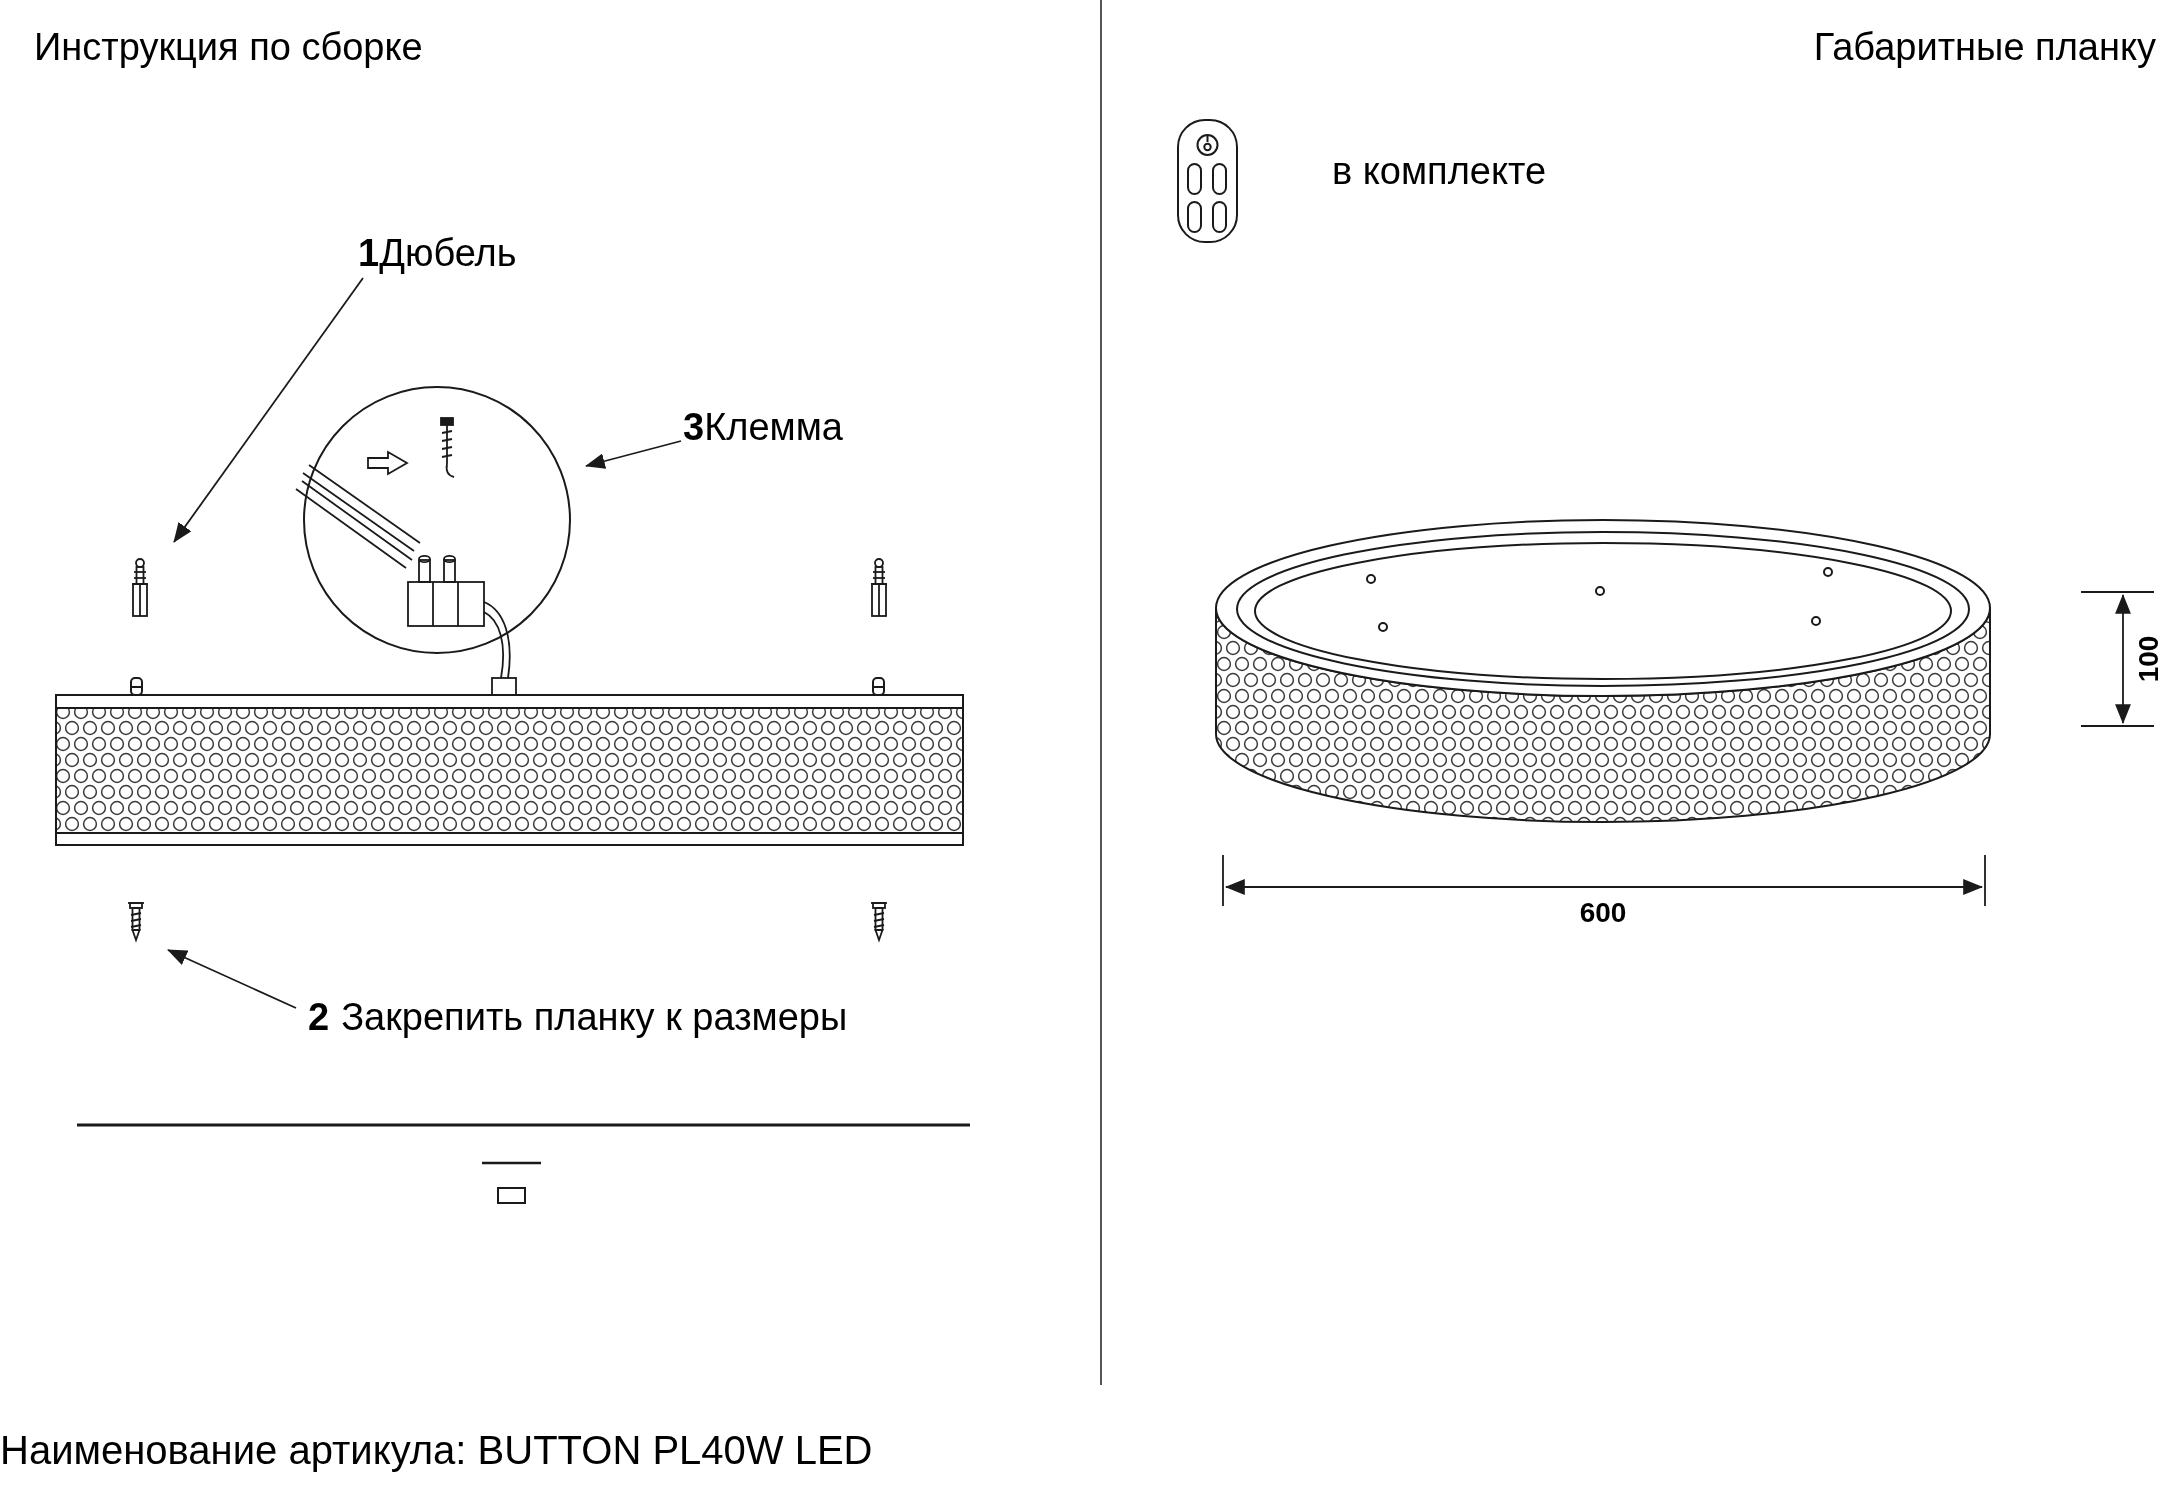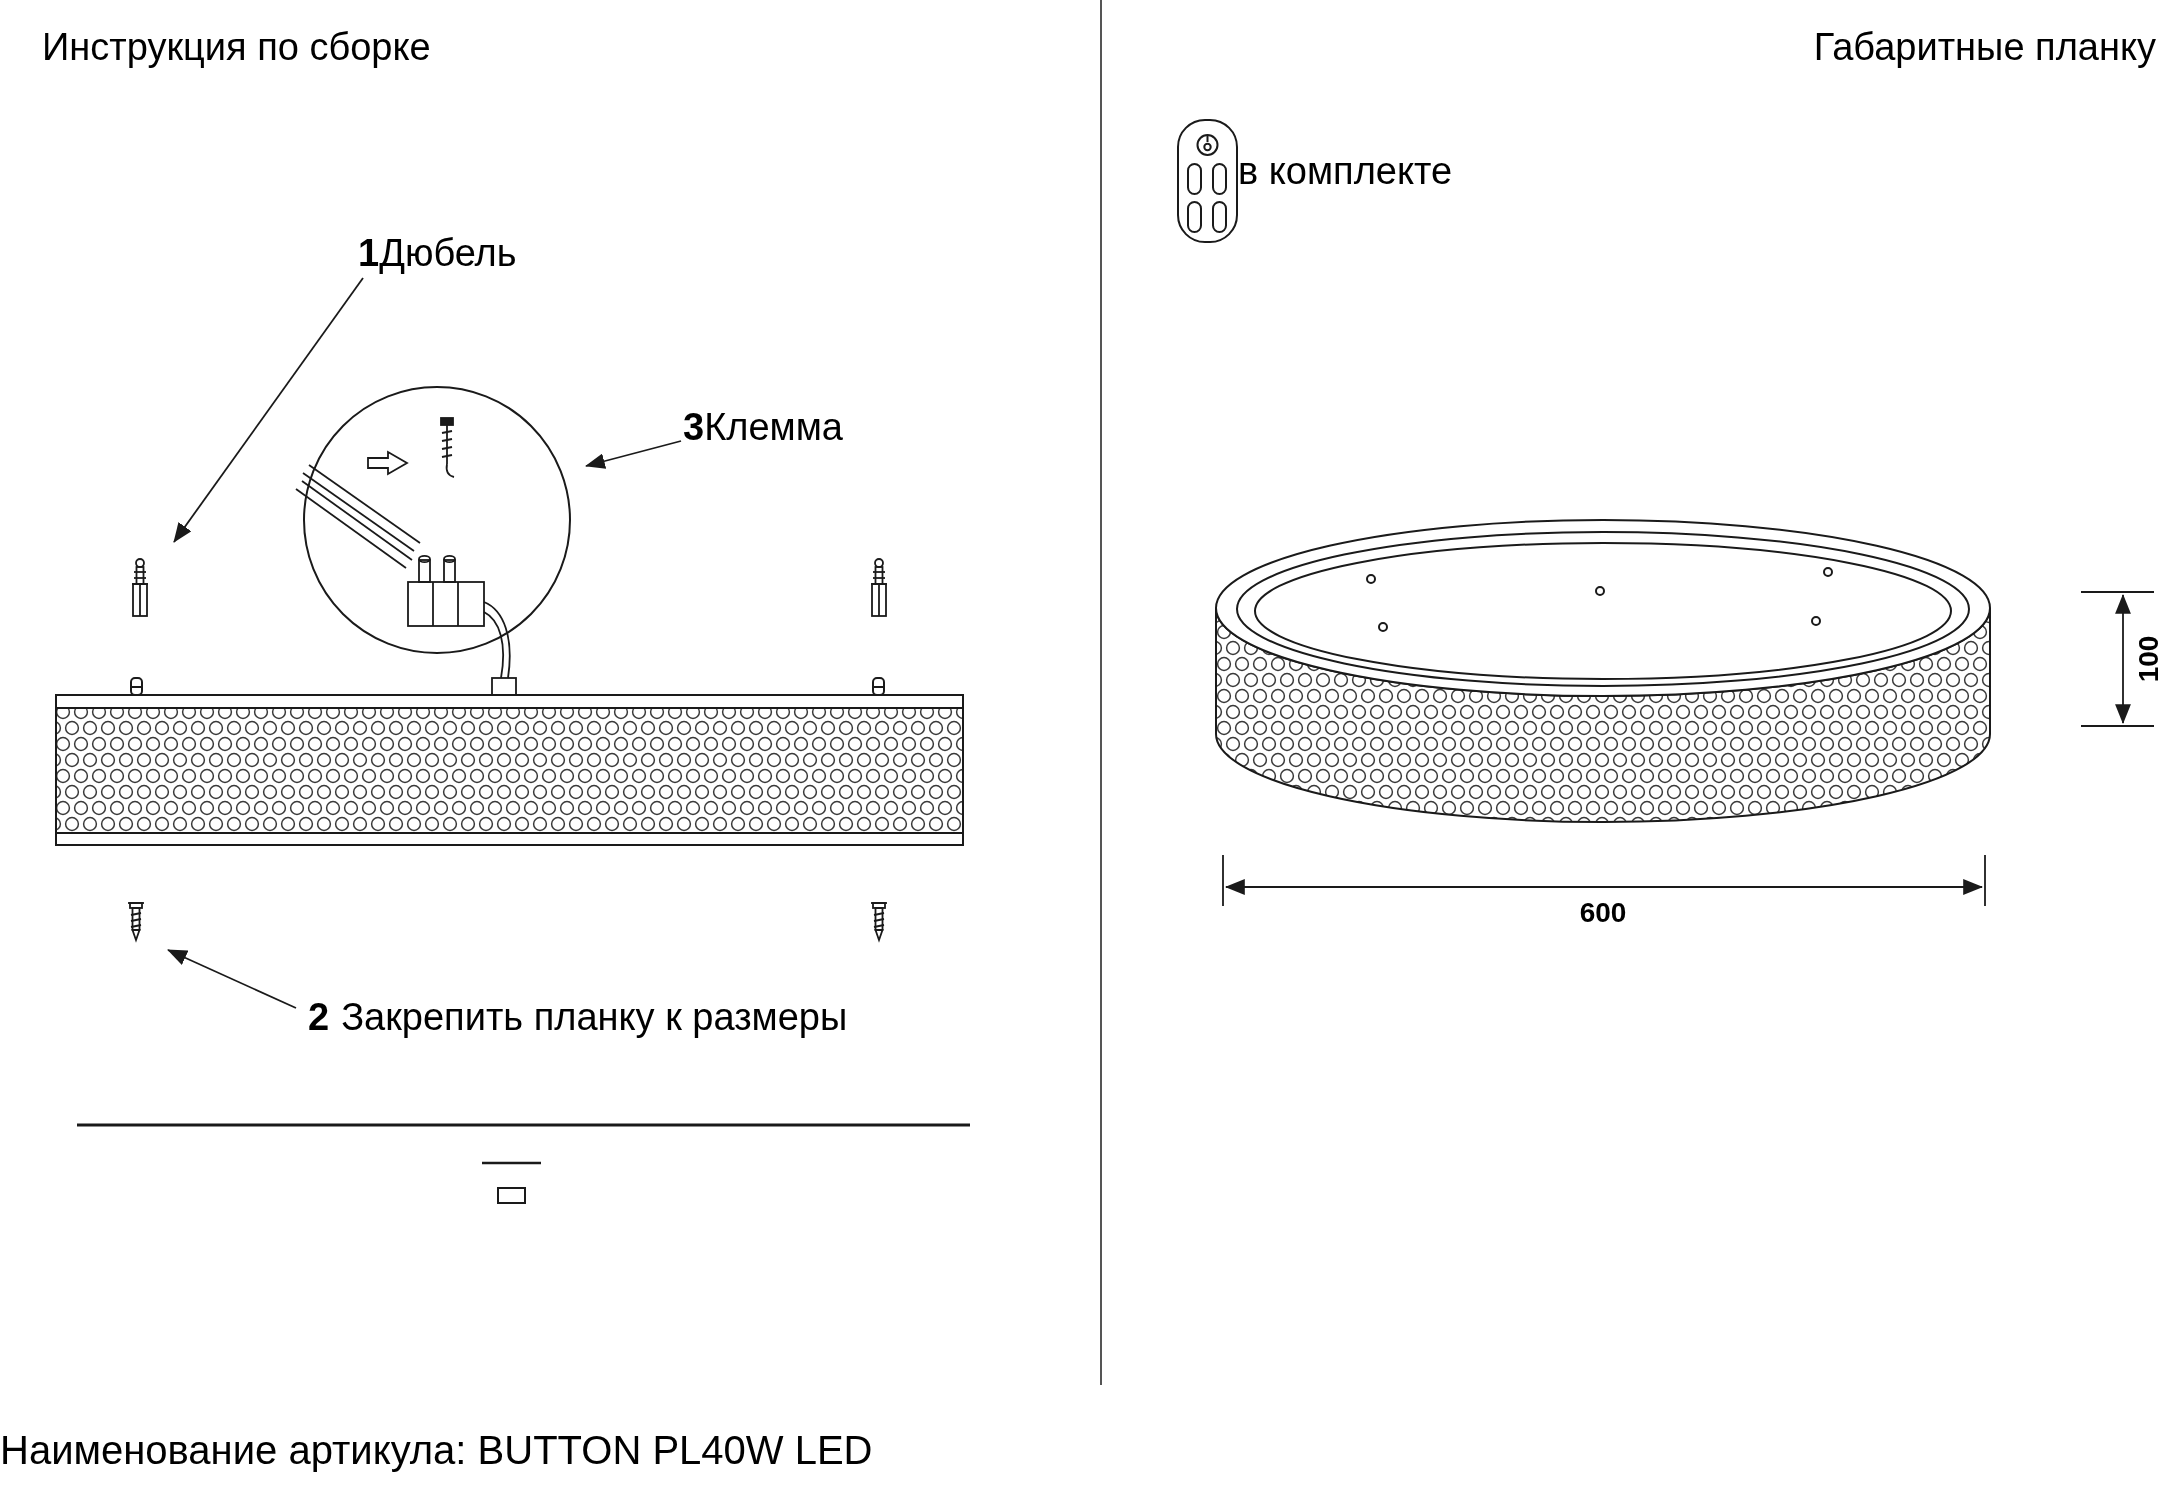--- a/index.html
+++ b/index.html
@@ -4,26 +4,26 @@
 <style>
   html,body{margin:0;padding:0}
   body{
     width:2174px;height:1500px;background:#ffffff;color:#000;
     font-family:"Liberation Sans",sans-serif;
     position:relative;overflow:hidden;
   }
   .txt{position:absolute;font-size:38px;line-height:1.15;white-space:nowrap;color:#000}
   .num{font-weight:700}
   .gap .num{margin-right:12px}
-  .title-left{left:42px;top:26px}
+  .title-left{left:34px;top:26px}
   .title-right{right:18px;top:26px}
   .label-dowel{left:358px;top:232px}
   .label-terminal{left:683px;top:406px}
   .label-mounting{left:308px;top:996px}
-  .included-note{left:1238px;top:150px}
+  .included-note{left:1332px;top:150px}
   .footer{position:absolute;left:0;width:100%;top:1428px;font-size:40px}
   svg.art{position:absolute;left:0;top:0;display:block}
 </style>
 </head>
 <body>
 
 <svg class="art" width="2174" height="1500" viewBox="0 0 2174 1500">
   <defs>
     <pattern id="perf" width="18" height="32" patternUnits="userSpaceOnUse">
       <circle cx="9" cy="8" r="6.4" fill="#fff" stroke="#3a3a3a" stroke-width="1.5"></circle>

